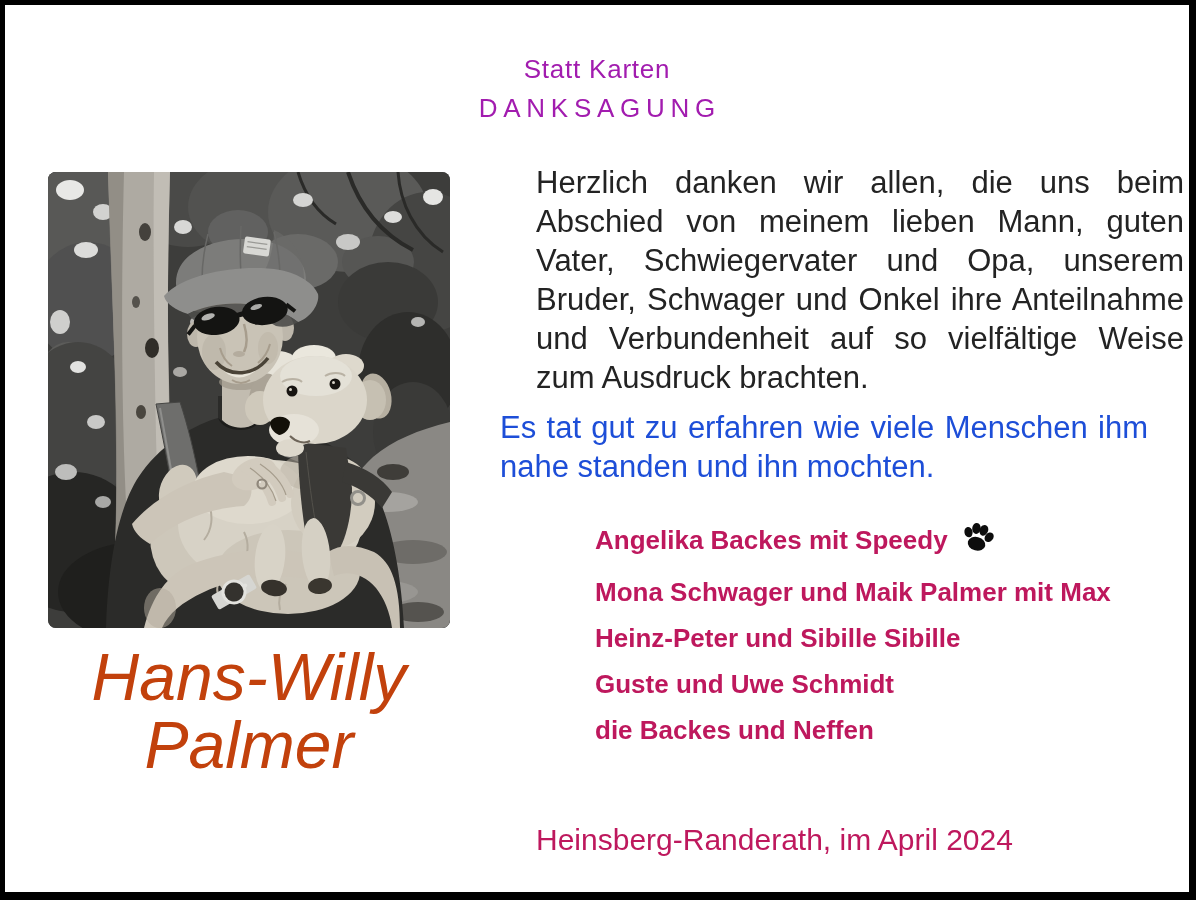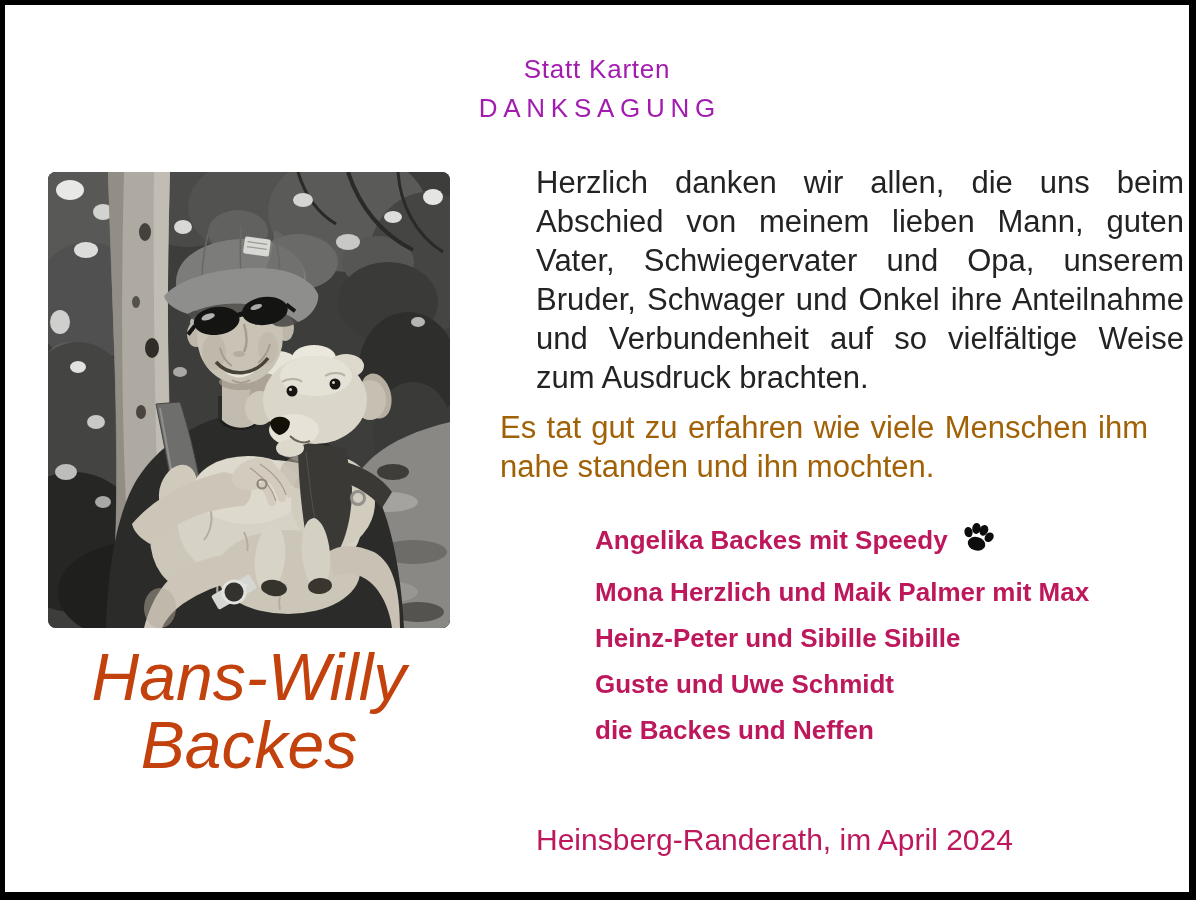--- a/index.html
+++ b/index.html
@@ -24,21 +24,21 @@
   .photo-frame svg { display:block; }
 
   .name-block { position:absolute; left:43px; top:638px; width:402px; text-align:center;
                 font-style:italic; font-size:66px; line-height:68px; color:#c2410c; }
   .dates-block { position:absolute; left:43px; top:778px; width:402px; text-align:center;
                  font-size:29px; line-height:35px; color:#242424; }
 
   .thanks-1 { position:absolute; left:495px; top:158px; width:648px;
               font-size:31px; line-height:39px; text-align:justify; color:#232323;margin-left:36px; }
   .thanks-2 { position:absolute; left:495px; top:403px; width:648px;
-              font-size:31px; line-height:39px; text-align:justify; color:#a16207; }
+              font-size:31px; line-height:39px; text-align:justify; color:#1d4ed8; }
 
   .mourners { position:absolute; left:590px; top:512px; font-size:26px; line-height:46px;
               font-weight:bold; color:#be185d; }
   .mourner-line { white-space:nowrap; }
   .paw { display:inline-block; vertical-align:-6px; margin-left:13px; }
 
   .footer-line { position:absolute; left:495px; top:818px; font-size:30px; line-height:34px;
                  color:#be185d;margin-left:36px; }
 </style>
 </head>
@@ -222,21 +222,21 @@
 
       <ellipse cx="222" cy="386" rx="15" ry="34" fill="#d8d3c7" transform="rotate(6 222 386)"></ellipse>
       <ellipse cx="268" cy="382" rx="14" ry="36" fill="#d5d0c4" transform="rotate(-5 268 382)"></ellipse>
       <ellipse cx="226" cy="416" rx="13" ry="8" fill="#36322c" transform="rotate(8 226 416)"></ellipse>
       <ellipse cx="272" cy="414" rx="12" ry="8" fill="#3a362f" transform="rotate(-6 272 414)"></ellipse>
     </svg>
   </div>
 
   <div class="name-block">
     <div>Hans-Willy</div>
-    <div>Backes</div>
+    <div>Palmer</div>
   </div>
 
 
   <div class="thanks-1">Herzlich danken wir allen, die uns beim Abschied von meinem lieben Mann, guten Vater, Schwiegervater und Opa, unserem Bruder, Schwager und Onkel ihre Anteilnahme und Verbundenheit auf so vielfältige Weise zum Ausdruck brachten.</div>
   <div class="thanks-2">Es tat gut zu erfahren wie viele Menschen ihm nahe standen und ihn mochten.</div>
 
   <div class="mourners">
     <div class="mourner-line">
       <span>Angelika Backes mit Speedy</span><span class="paw">
         <svg width="34" height="34" viewBox="0 0 40 40" xmlns="http://www.w3.org/2000/svg">
@@ -244,21 +244,21 @@
             <ellipse cx="20" cy="27" rx="10.5" ry="8"></ellipse>
             <ellipse cx="7.5" cy="16" rx="4.8" ry="6.2" transform="rotate(-25 7.5 16)"></ellipse>
             <ellipse cx="15.5" cy="9.5" rx="5" ry="6.5" transform="rotate(-8 15.5 9.5)"></ellipse>
             <ellipse cx="24.5" cy="9.5" rx="5" ry="6.5" transform="rotate(8 24.5 9.5)"></ellipse>
             <ellipse cx="32.5" cy="16" rx="4.8" ry="6.2" transform="rotate(25 32.5 16)"></ellipse>
           </g>
         </svg>
       </span>
     </div>
     <div class="mourner-line">
-      <span>Mona Herzlich und Maik Palmer mit Max</span>
+      <span>Mona Schwager und Maik Palmer mit Max</span>
     </div>
     <div class="mourner-line">
       <span>Heinz-Peter und Sibille Sibille</span>
     </div>
     <div class="mourner-line">
       <span>Guste und Uwe Schmidt</span>
     </div>
     <div class="mourner-line">
       <span>die Backes und Neffen</span>
     </div>

